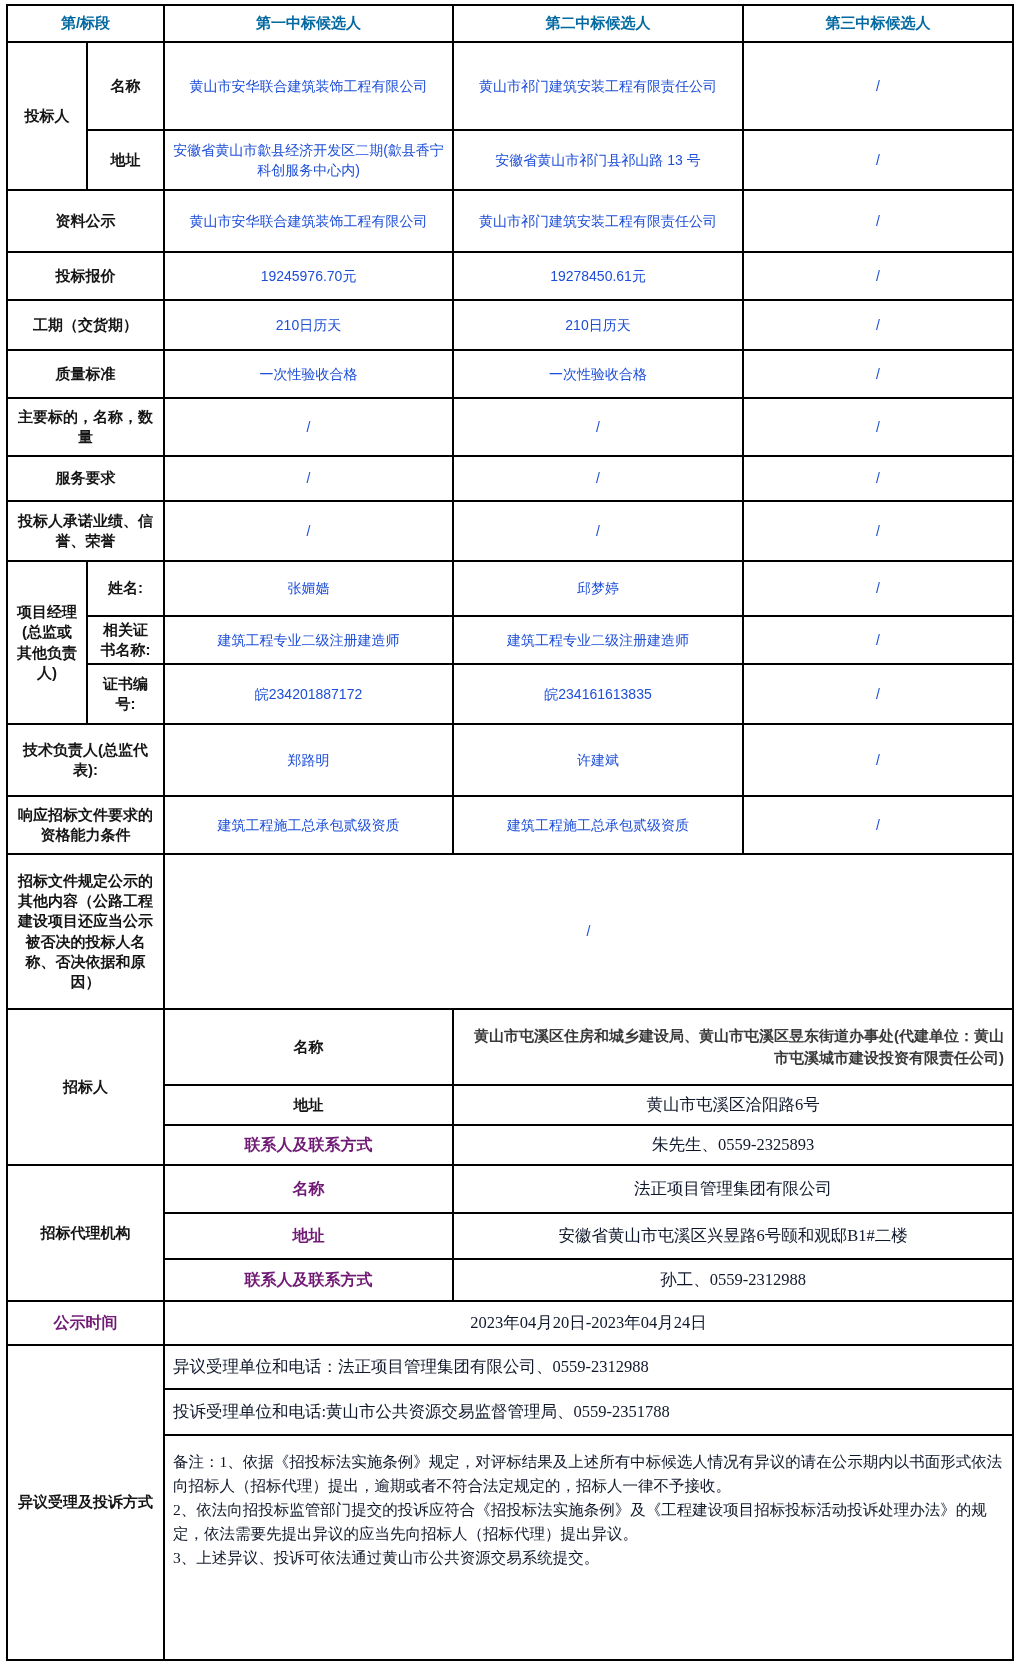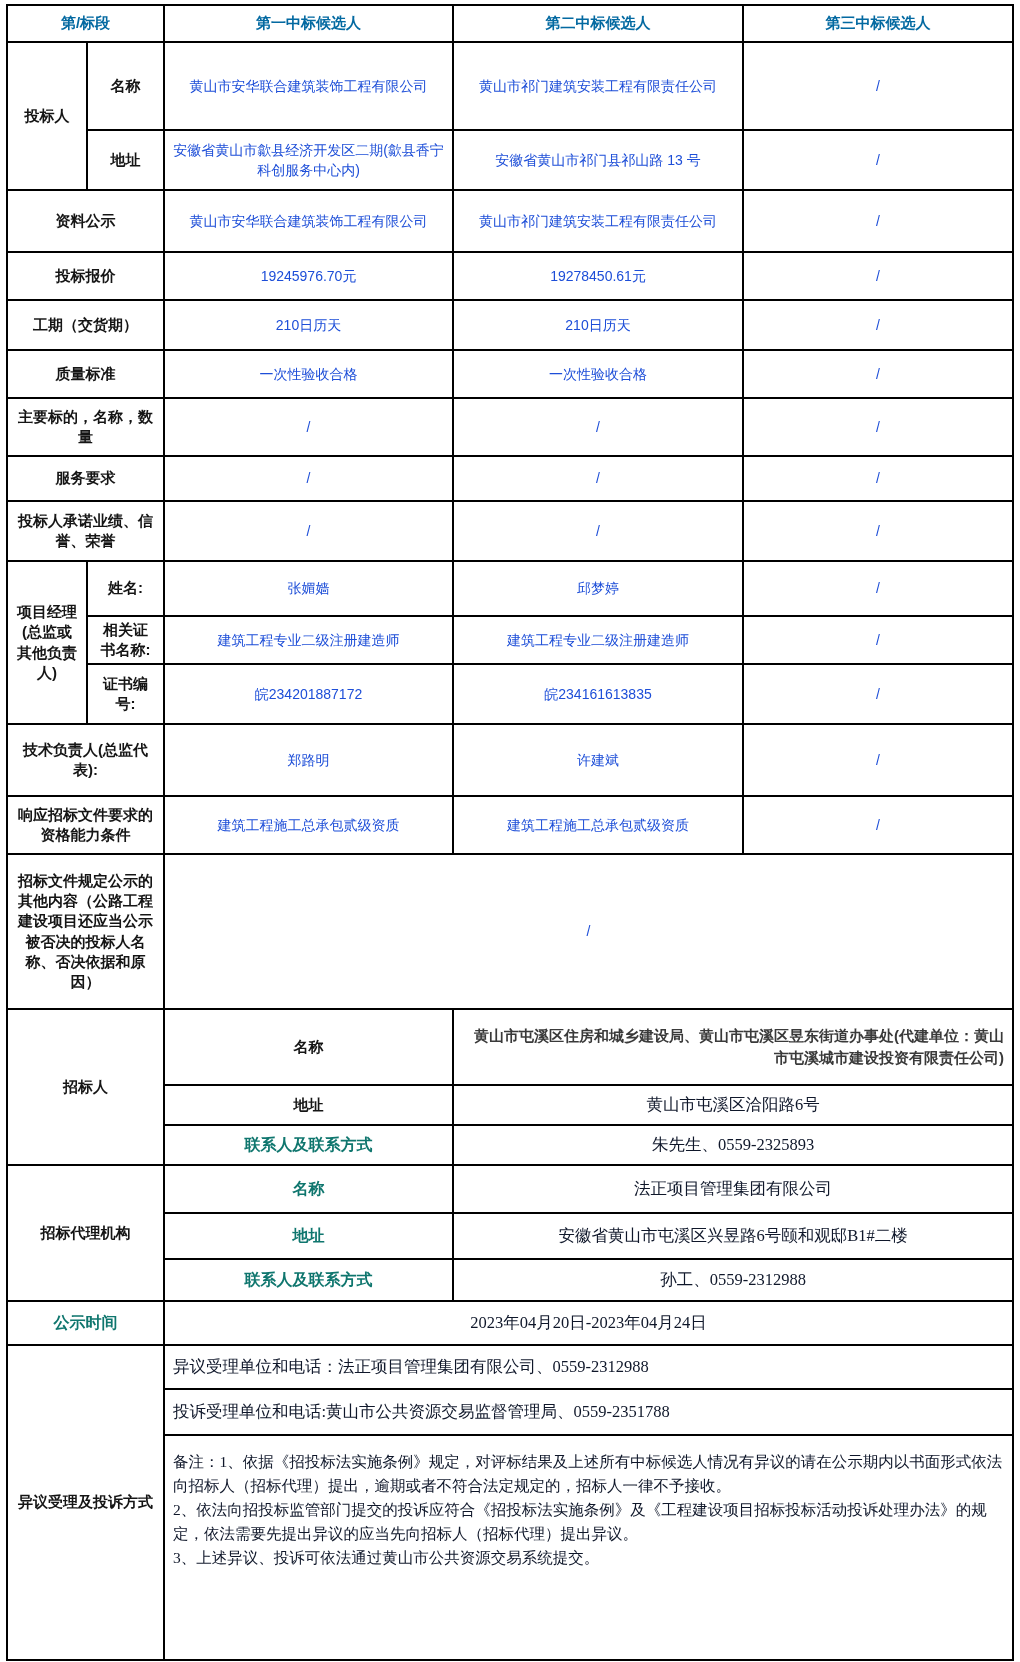--- a/index.html
+++ b/index.html
@@ -3,21 +3,21 @@
 <meta charset="utf-8">
 <style>
   html,body{margin:0;padding:0;background:#ffffff;}
   body{padding:4px 6px;font-family:"Liberation Sans",sans-serif;}
   table{border-collapse:collapse;table-layout:fixed;width:1006px;border:2px solid #000;}
   td{border:2px solid #000;text-align:center;vertical-align:middle;padding:2px 8px;word-break:break-word;overflow:hidden;}
   .lab{font-weight:bold;color:#151515;font-size:15px;line-height:1.35;}
   .val{color:#1d4ed8;font-size:14px;line-height:1.45;}
   .hdr{font-weight:bold;color:#0369a1;font-size:15px;}
   .serif{font-family:"Liberation Serif",serif;color:#0f172a;font-size:16.5px;line-height:1.4;}
-  .serifb{font-family:"Liberation Serif",serif;color:#0f766e;font-weight:bold;font-size:16px;}
+  .serifb{font-family:"Liberation Serif",serif;color:#701a75;font-weight:bold;font-size:16px;}
   .sansb{font-weight:bold;color:#3a3a3a;font-size:15px;line-height:1.5;text-align:right;}
   .left{text-align:left;}
   .pre{white-space:pre-line;text-align:left;font-size:15.5px;line-height:1.55;}
 </style>
 </head>
 <body>
 
 <table>
   <colgroup>
     <col style="width:80px">

